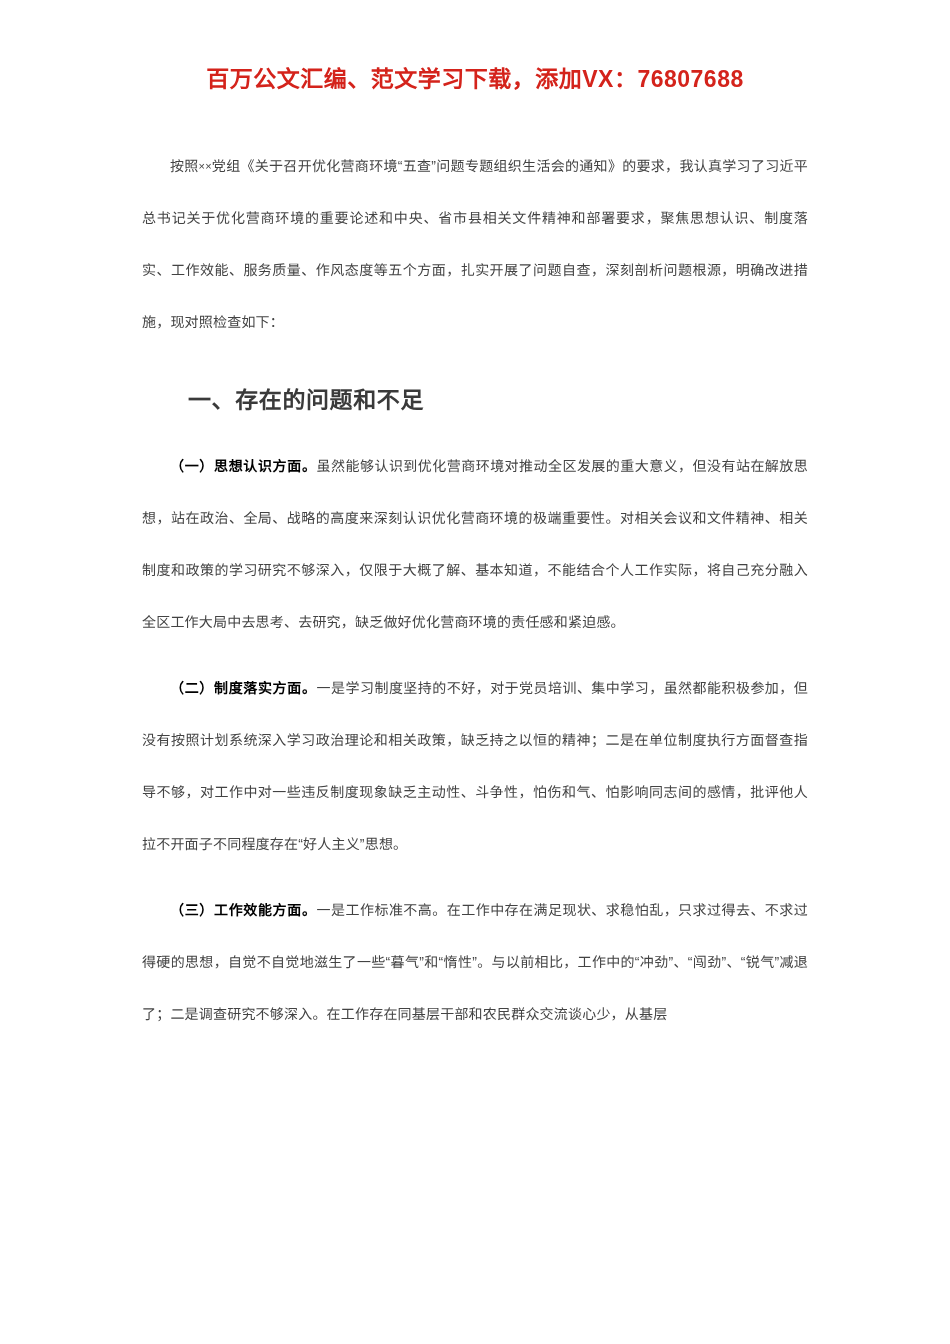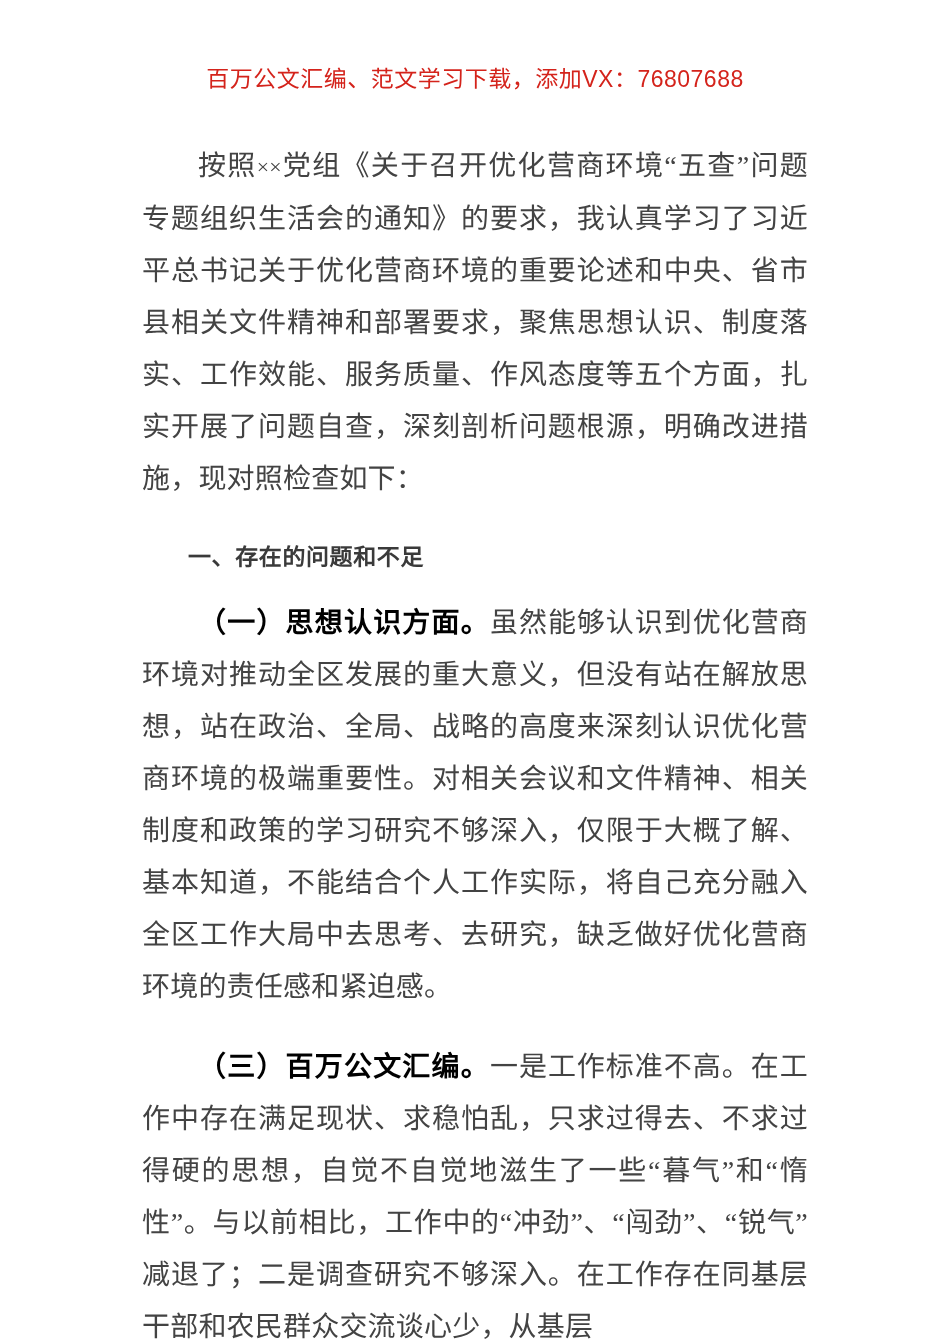--- a/index.html
+++ b/index.html
@@ -17,42 +17,42 @@
     font-family: "Liberation Sans", "DejaVu Sans", sans-serif;
     box-sizing: border-box;
   }
   .promo-banner {
     position: absolute;
     top: 60px;
     left: 0;
     width: 950px;
     text-align: center;
     font-size: 23px;
-    font-weight: 400;
+    font-weight: 700;
     letter-spacing: 0.5px;
     color: #d4231b;
     white-space: nowrap;
     font-family: "Liberation Sans", "DejaVu Sans", sans-serif;
   }
   .doc-body {
     position: absolute;
     top: 140px;
     left: 142px;
     width: 666px;
   }
   p.para {
     margin: 0 0 0 0;
-    font-size: 28px;
+    font-size: 14px;
     line-height: 52px;
     color: #434343;
     text-align: justify;
     text-justify: inter-ideograph;
     text-indent: 2em;
     letter-spacing: 0.2px;
-    font-family: Liberation Serif, serif;
+    font-family: Liberation Sans, sans-serif;
   }
   p.heading {
     margin: 0;
     font-size: 23px;
     line-height: 52px;
     color: #3a3a3a;
     font-weight: 700;
     text-indent: 2em;
     letter-spacing: 0.6px;
     font-family: "Liberation Sans", "DejaVu Sans", sans-serif;
@@ -87,19 +87,20 @@
     <div class="gap"></div>
 
     <p class="heading">一、存在的问题和不足</p>
 
     <div class="gap-sm"></div>
 
     <p class="para"><span class="lead">（一）思想认识方面。</span><span>虽然能够认识到优化营商环境对推动全区发展的重大意义，但没有站在解放思想，站在政治、全局、战略的高度来深刻认识优化营商环境的极端重要性。对相关会议和文件精神、相关制度和政策的学习研究不够深入，仅限于大概了解、基本知道，不能结合个人工作实际，将自己充分融入全区工作大局中去思考、去研究，缺乏做好优化营商环境的责任感和紧迫感。</span></p>
 
     <div class="gap-sm"></div>
 
+    <p class="para"><span class="lead">（二）制度落实方面。</span><span>一是学习制度坚持的不好，对于党员培训、集中学习，虽然都能积极参加，但没有按照计划系统深入学习政治理论和相关政策，缺乏持之以恒的精神；二是在单位制度执行方面督查指导不够，对工作中对一些违反制度现象缺乏主动性、斗争性，怕伤和气、怕影响同志间的感情，批评他人拉不开面子不同程度存在“好人主义”思想。</span></p>
 
     <div class="gap-sm"></div>
 
-    <p class="para"><span class="lead">（三）百万公文汇编。</span><span>一是工作标准不高。在工作中存在满足现状、求稳怕乱，只求过得去、不求过得硬的思想，自觉不自觉地滋生了一些“暮气”和“惰性”。与以前相比，工作中的“冲劲”、“闯劲”、“锐气”减退了；二是调查研究不够深入。在工作存在同基层干部和农民群众交流谈心少，从基层</span></p>
+    <p class="para"><span class="lead">（三）工作效能方面。</span><span>一是工作标准不高。在工作中存在满足现状、求稳怕乱，只求过得去、不求过得硬的思想，自觉不自觉地滋生了一些“暮气”和“惰性”。与以前相比，工作中的“冲劲”、“闯劲”、“锐气”减退了；二是调查研究不够深入。在工作存在同基层干部和农民群众交流谈心少，从基层</span></p>
 
   </div>
 </div>
 
 </body></html>

